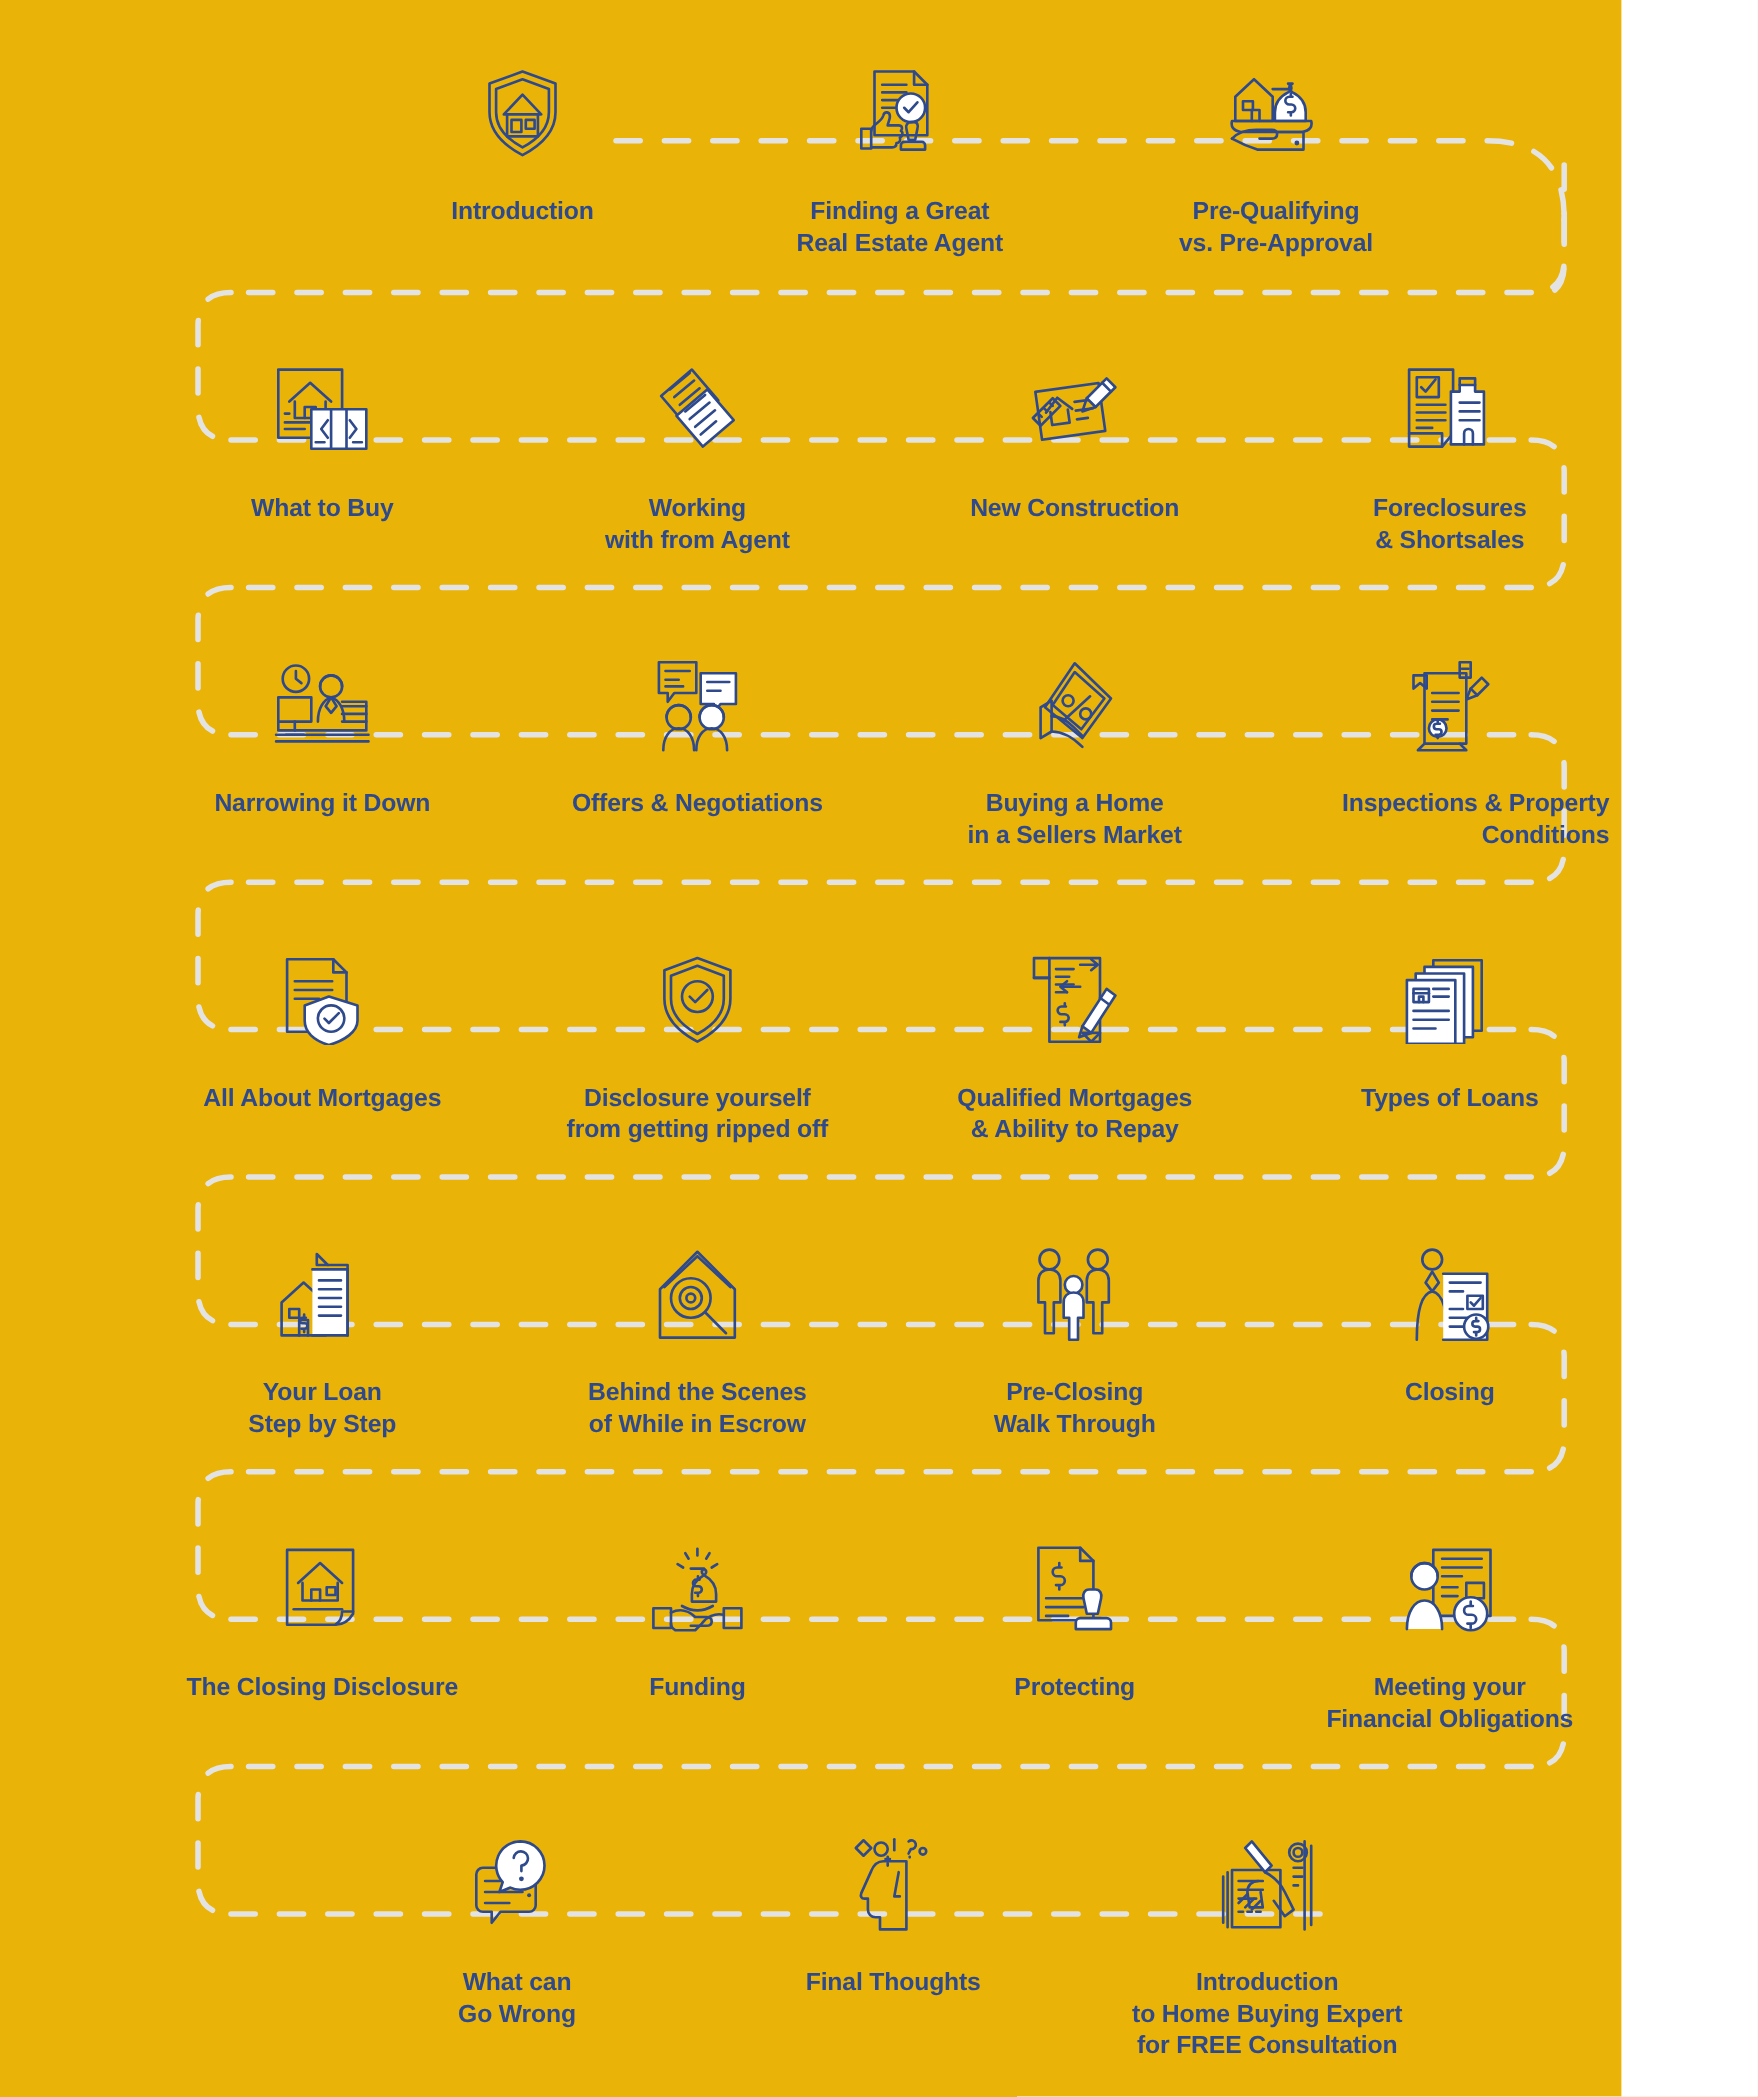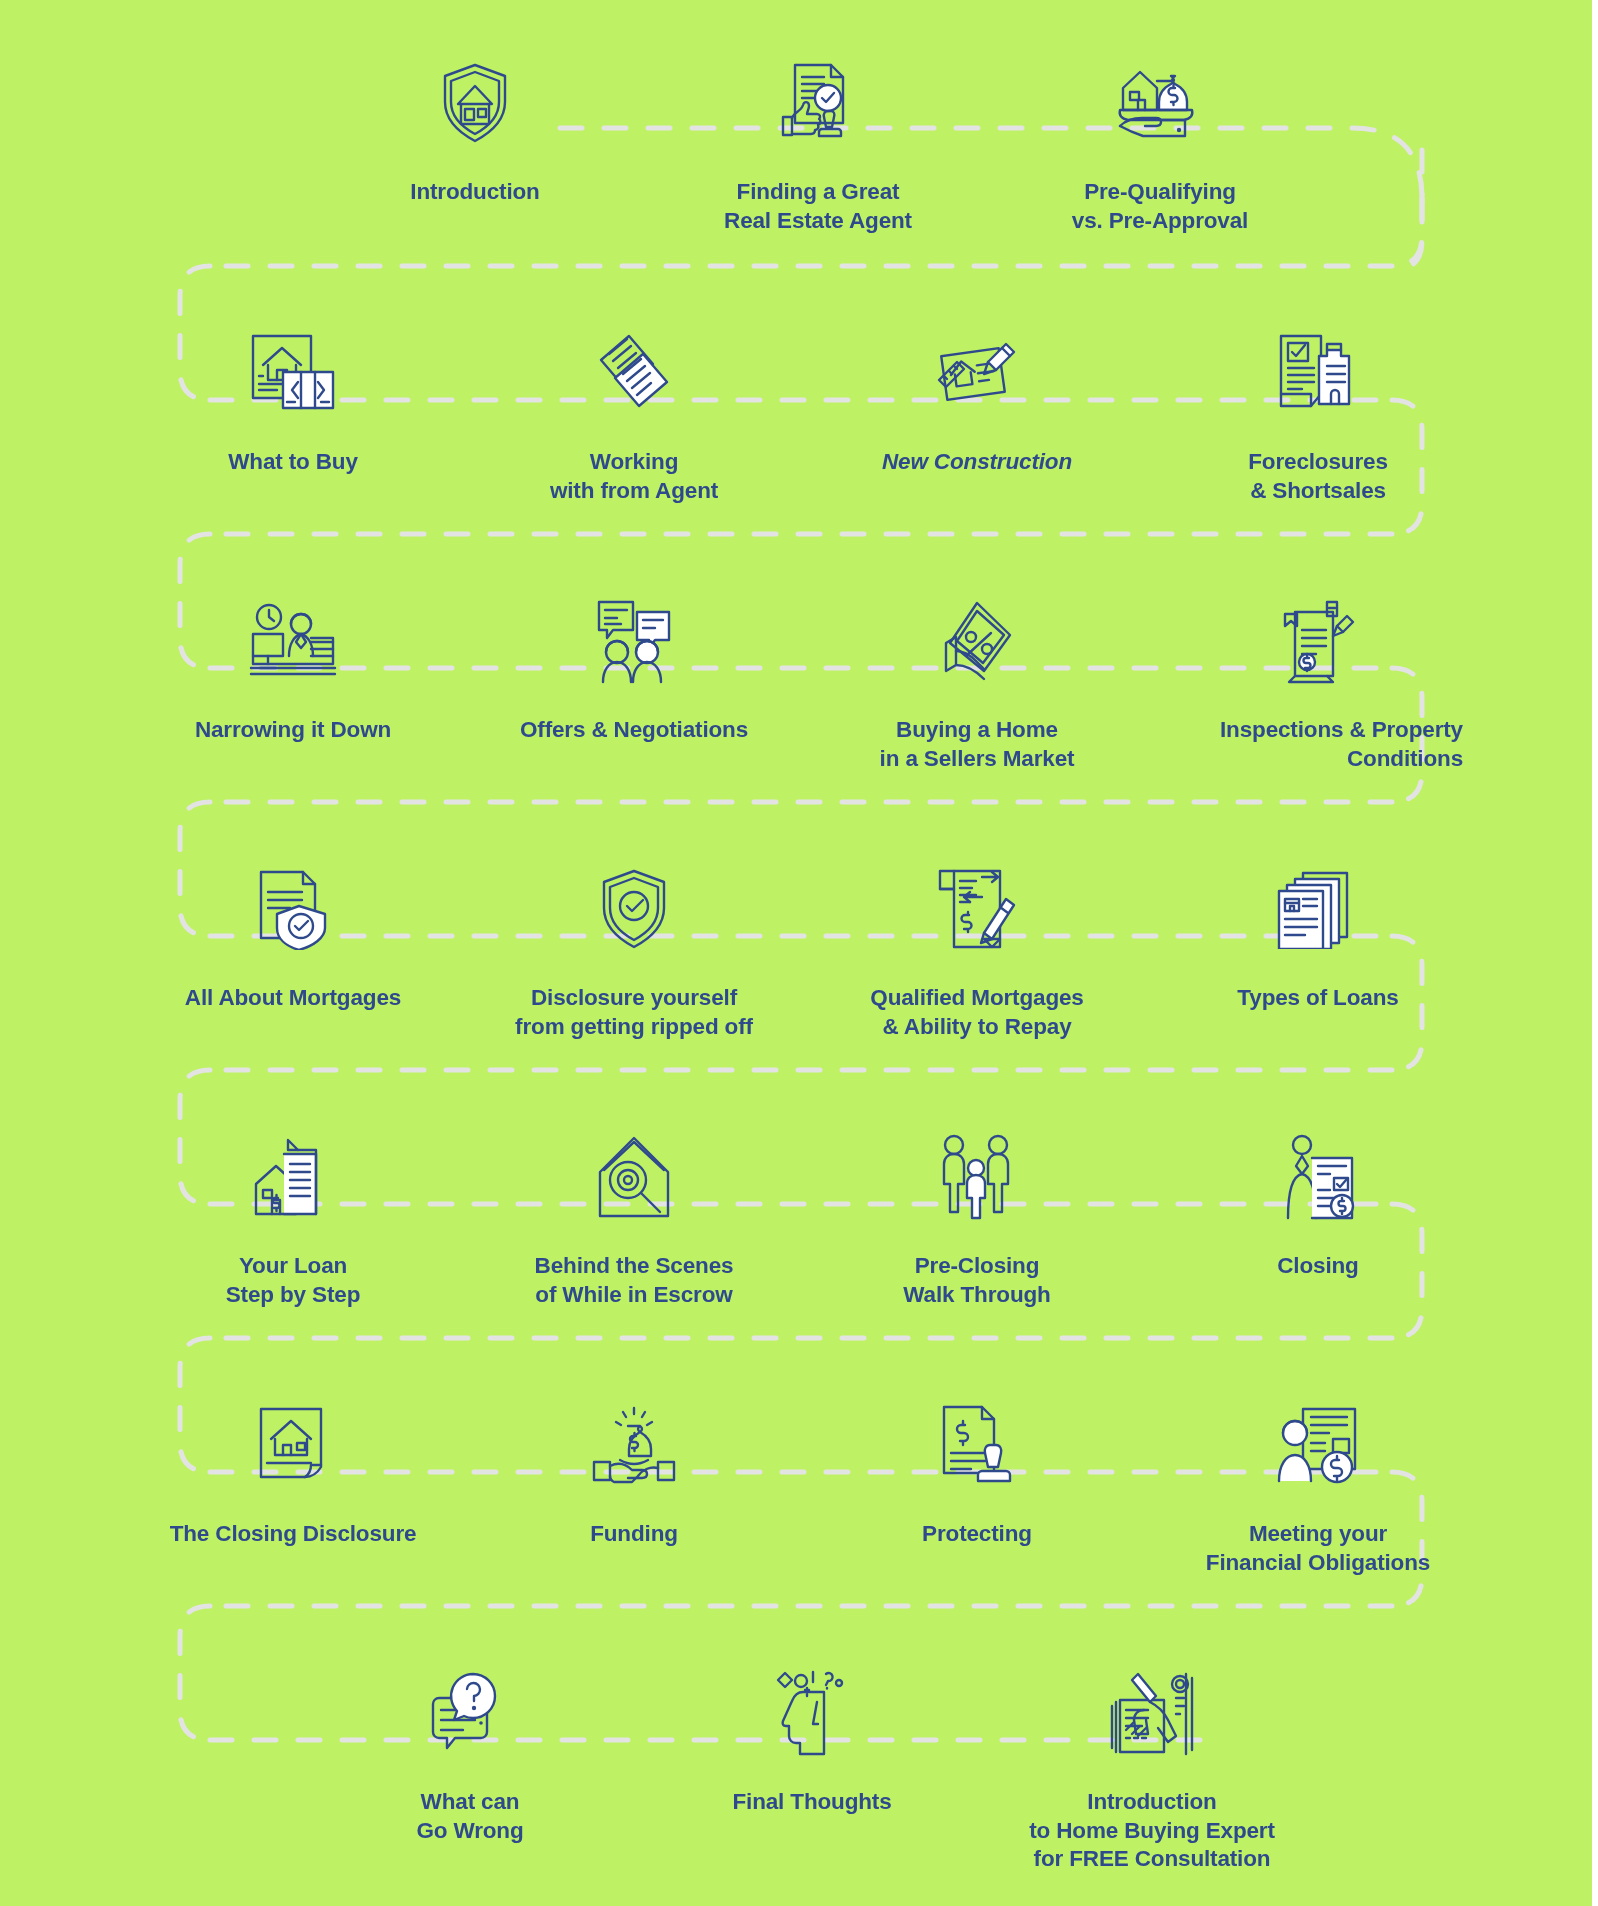--- a/index.html
+++ b/index.html
@@ -5,23 +5,23 @@
   * { box-sizing: border-box; margin: 0; padding: 0; }
   html, body {
     width: 1598px;
     height: 1906px;
     background: #ffffff;
     font-family: "Liberation Sans", sans-serif;
     overflow: hidden;
   }
   #root {
     position: relative;
-    width: 1592px;
+    width: 1474px;
     height: 1906px;
-    background: #bef264;
+    background: #eab308;
   }
   #pathLayer {
     position: absolute;
     left: 0; top: 0;
     width: 1598px;
     height: 1906px;
     pointer-events: none;
   }
   .node {
     position: absolute;
@@ -172,21 +172,21 @@
         <path d="M8 28 L36 4 L60 32 L32 56 Z"></path>
         <path d="M16 22 l18 -15 M20 29 l18 -15 M25 36 l18 -15 M30 43 l14 -12"></path>
         <path d="M22 46 L50 22 L74 50 L46 74 Z" fill="#fff"></path>
         <path d="M30 42 l18 -15 M34 49 l18 -15 M39 56 l18 -15 M44 63 l14 -12"></path>
       </svg>
     </div>
     <div class="label">Working
 with from Agent</div>
   </div>
 
-  <div class="node" style="left:977px; top:318px;font-style:italic;">
+  <div class="node" style="left:977px; top:318px;">
     <div class="icon-wrap">
       <svg width="82" height="74" viewBox="0 0 82 74" fill="none" stroke="#2f4a8c" stroke-width="2.4" stroke-linecap="round" stroke-linejoin="round">
         <rect x="8" y="16" width="58" height="44" transform="rotate(-8 37 38)"></rect>
         <path d="M15 36 l12 -12 l12 12" transform="rotate(-8 37 38)"></path>
         <path d="M19 36 v12 h16 v-12" transform="rotate(-8 37 38)"></path>
         <path d="M42 30 h16 M42 38 h16 M42 46 h10" transform="rotate(-8 37 38)"></path>
         <path d="M3 44 l18 -18 l7 7 l-18 18 Z"></path>
         <path d="M8 40 l3 3 M13 35 l3 3 M18 30 l3 3"></path>
         <path d="M52 26 L70 8 l8 8 l-18 18 Z" fill="#fff"></path>
         <path d="M52 26 l-4 12 l12 -4"></path>

